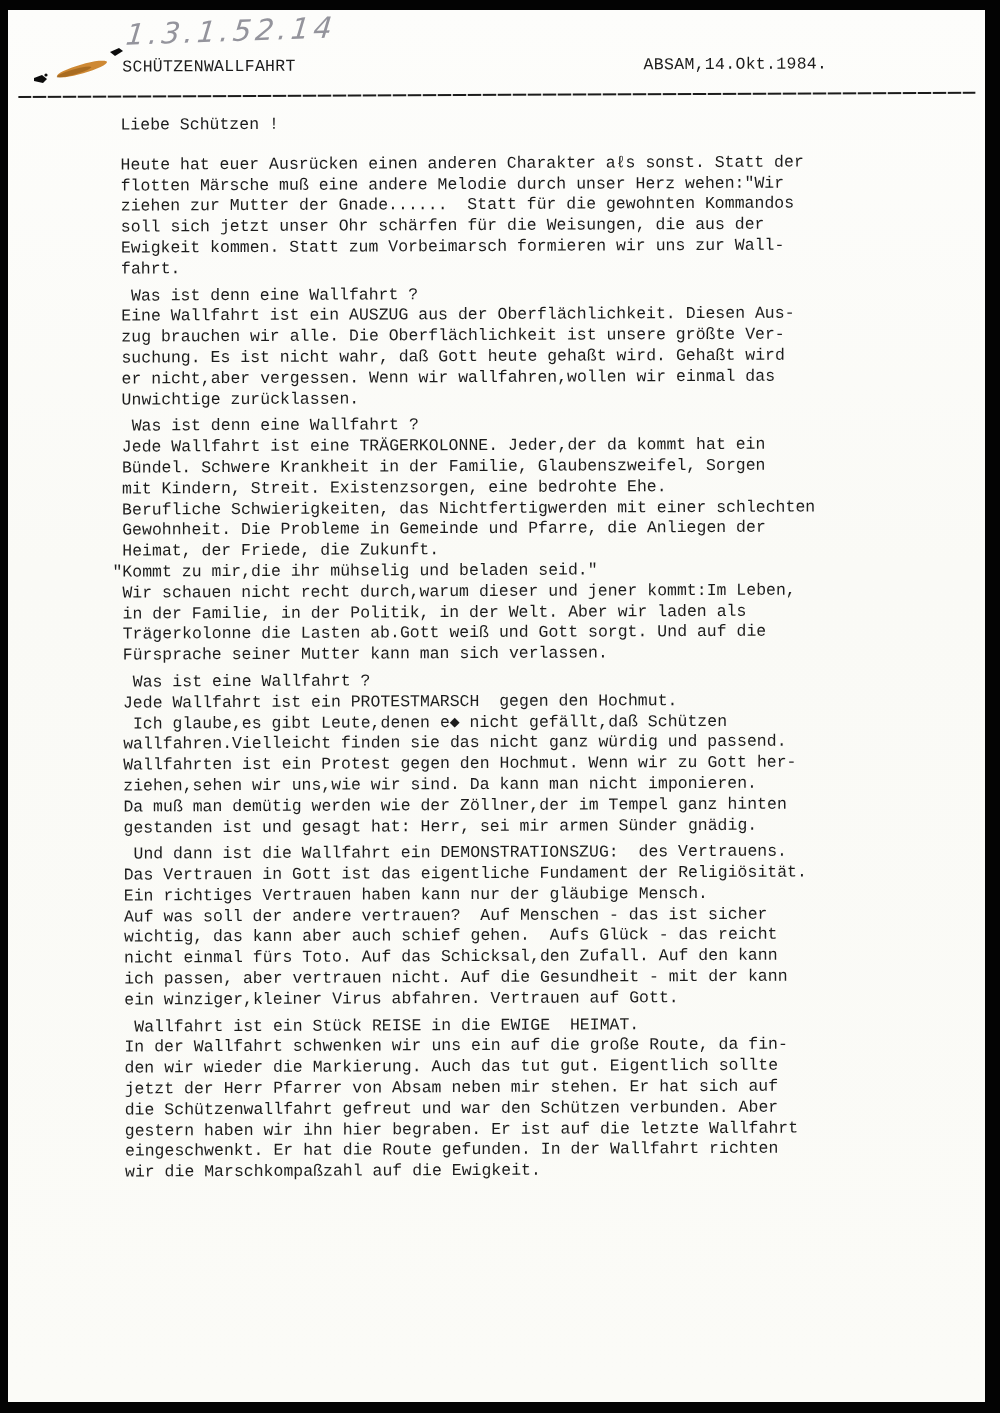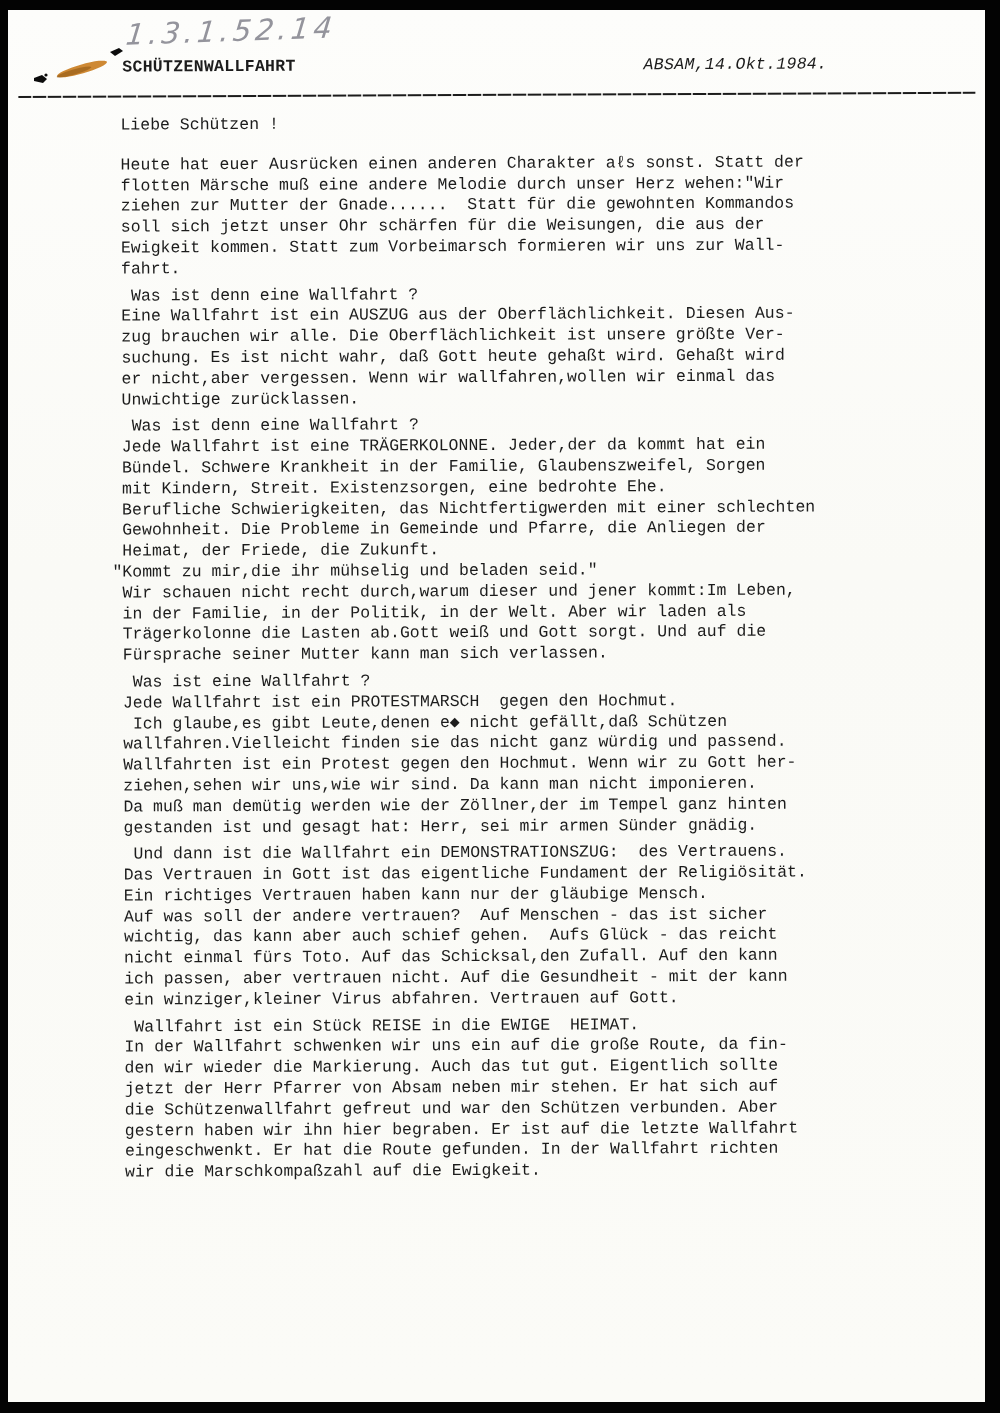--- a/index.html
+++ b/index.html
@@ -42,22 +42,22 @@
   }
 
   .header-row {
     display: flex;
     justify-content: space-between;
     padding: 48px 158px 0 114px;
     font-size: 16.5px;
     line-height: 20px;
     white-space: pre;
   }
-  .doc-title { letter-spacing: 0.3px; font-weight: bold; }
-  .doc-date  { letter-spacing: 0.3px; font-style: italic; }
+  .doc-title { letter-spacing: 0.3px; }
+  .doc-date  { letter-spacing: 0.3px; }
 
   .rule {
     margin: 18px 10px 0 10px;
     height: 2px;
     background-image: repeating-linear-gradient(90deg,
       #1b1b1b 0px, #1b1b1b 13px, rgba(27,27,27,0.25) 13px, rgba(27,27,27,0.25) 15px);
   }
 
   .body {
     padding: 18px 40px 0 102px;

